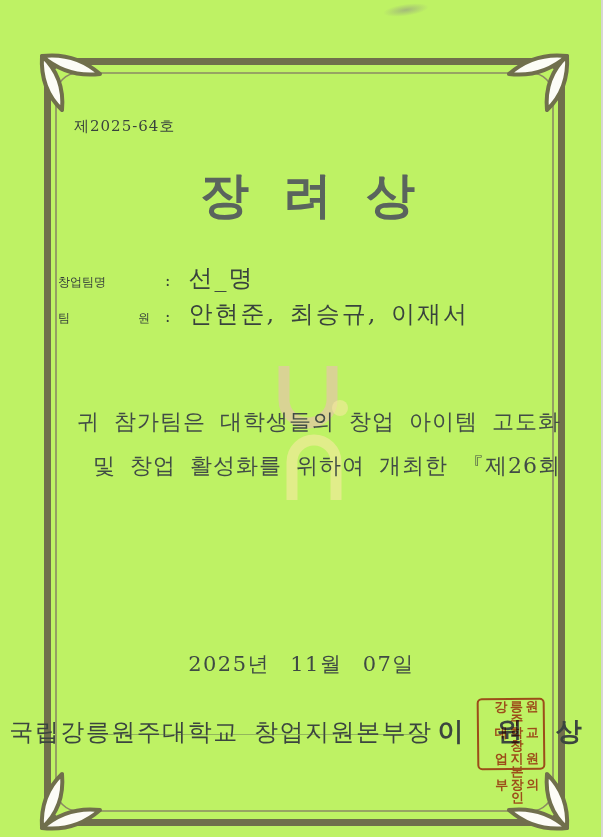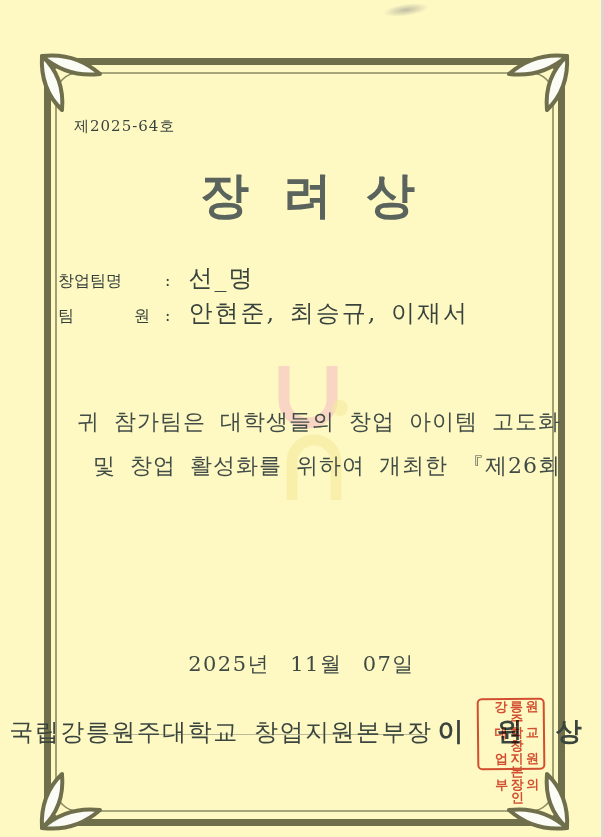--- a/index.html
+++ b/index.html
@@ -1,36 +1,36 @@
 <!DOCTYPE html>
 <html><head>
 <meta charset="utf-8">
 <style>
   html,body{margin:0;padding:0;background:#ffffff;}
   #page{
     position:relative;width:603px;height:837px;margin:0 auto;
-    background:#fef9c3;overflow:hidden;
+    background:#bef264;overflow:hidden;
     font-family:"DejaVu Serif","Liberation Serif",serif;
     color:#3f4a44;
   }
   .abs{position:absolute;}
   svg{display:block;}
 
   .doc-number{
     left:74px;top:117px;font-size:15px;letter-spacing:1px;color:#39433d;
   }
   .title{
     left:0;right:0;top:163px;text-align:center;
     font-size:49px;letter-spacing:34px;padding-left:34px;
     color:#5a645d;font-weight:bold;margin-left:12px;
   }
   .info-block{left:58px;top:262px;}
   .info-row{white-space:nowrap;line-height:32px;}
   .info-label{
-    display:inline-block;width:92px;font-size:16px;color:#353f3a;
+    display:inline-block;width:92px;font-size:12px;color:#353f3a;
     text-align:justify;text-align-last:justify;vertical-align:baseline;font-family:Liberation Serif, serif;
   }
   .info-colon{font-size:16px;color:#353f3a;margin:0 13px 0 10px;}
   .info-value{font-size:24px;letter-spacing:2px;word-spacing:4px;color:#39433d;}
 
   .body-text{
     left:42px;width:519px;top:400px;text-align:right;
     font-size:22px;line-height:43.5px;letter-spacing:1px;word-spacing:6px;
     color:#414c46;
   }

